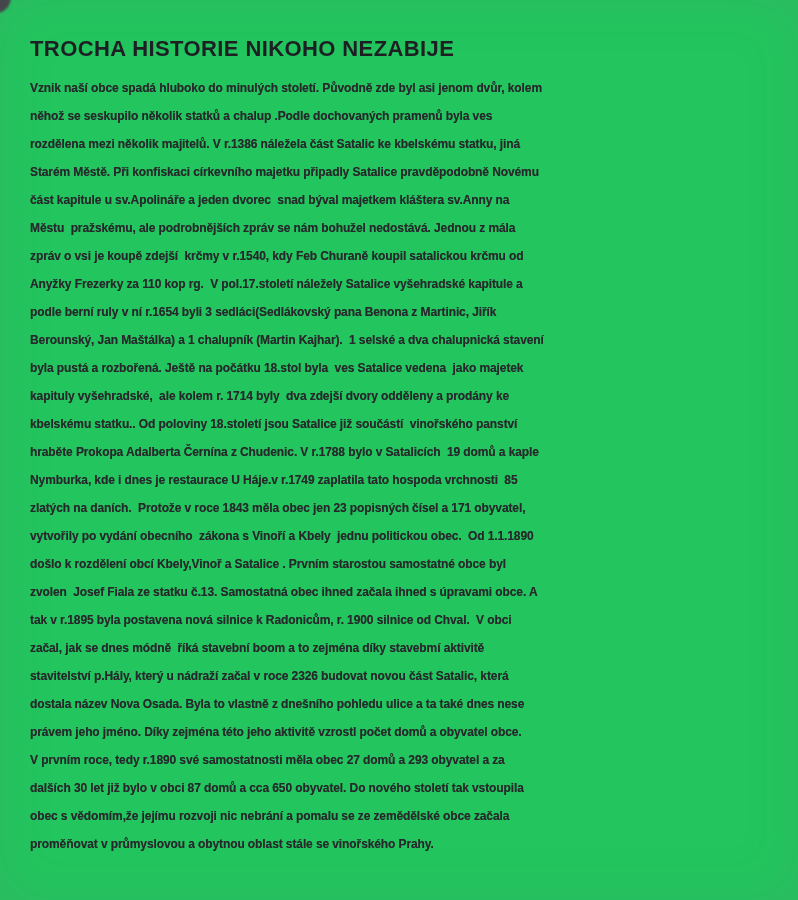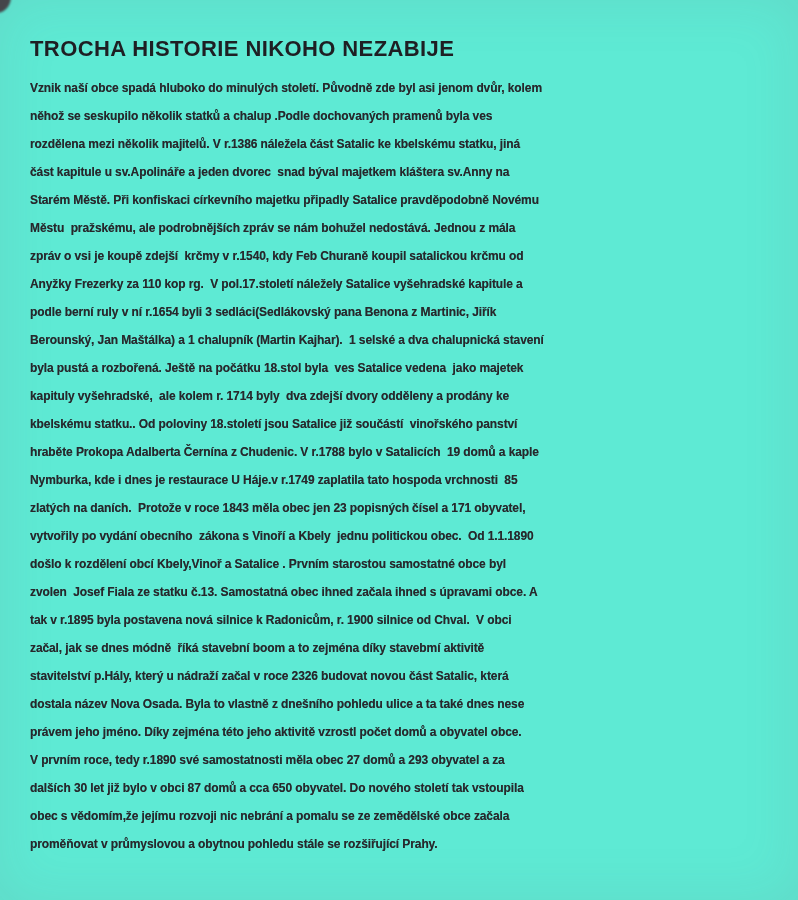--- a/index.html
+++ b/index.html
@@ -4,21 +4,21 @@
 <style>
   html, body {
     margin: 0;
     padding: 0;
     background: #e7e8ea;
   }
   .page {
     position: relative;
     width: 798px;
     height: 900px;
-    background: #5eead4;
+    background: #22c55e;
     overflow: hidden;
     font-family: "Liberation Sans", sans-serif;
     box-shadow: inset 0 0 55px rgba(115, 118, 128, 0.14);
   }
   
   .corner-mark {
     position: absolute;
     top: -6px;
     left: -6px;
     width: 17px;
@@ -59,22 +59,22 @@
 
 <div class="page">
   <div class="corner-mark"></div>
 
   <h1 class="doc-title">TROCHA HISTORIE NIKOHO NEZABIJE</h1>
 
   <div class="text-block">
     <div class="text-line">Vznik naší obce spadá hluboko do minulých století. Původně zde byl asi jenom dvůr, kolem</div>
     <div class="text-line">něhož se seskupilo několik statků a chalup .Podle dochovaných pramenů byla ves</div>
     <div class="text-line">rozdělena mezi několik majitelů. V r.1386 náležela část Satalic ke kbelskému statku, jiná</div>
+    <div class="text-line">Starém Městě. Při konfiskaci církevního majetku připadly Satalice pravděpodobně Novému</div>
     <div class="text-line">část kapitule u sv.Apolináře a jeden dvorec  snad býval majetkem kláštera sv.Anny na</div>
-    <div class="text-line">Starém Městě. Při konfiskaci církevního majetku připadly Satalice pravděpodobně Novému</div>
     <div class="text-line">Městu  pražskému, ale podrobnějších zpráv se nám bohužel nedostává. Jednou z mála</div>
     <div class="text-line">zpráv o vsi je koupě zdejší  krčmy v r.1540, kdy Feb Churaně koupil satalickou krčmu od</div>
     <div class="text-line">Anyžky Frezerky za 110 kop rg.  V pol.17.století náležely Satalice vyšehradské kapitule a</div>
     <div class="text-line">podle berní ruly v ní r.1654 byli 3 sedláci(Sedlákovský pana Benona z Martinic, Jiřík</div>
     <div class="text-line">Berounský, Jan Maštálka) a 1 chalupník (Martin Kajhar).  1 selské a dva chalupnická stavení</div>
     <div class="text-line">byla pustá a rozbořená. Ještě na počátku 18.stol byla  ves Satalice vedena  jako majetek</div>
     <div class="text-line">kapituly vyšehradské,  ale kolem r. 1714 byly  dva zdejší dvory odděleny a prodány ke</div>
     <div class="text-line">kbelskému statku.. Od poloviny 18.století jsou Satalice již součástí  vinořského panství</div>
     <div class="text-line">hraběte Prokopa Adalberta Černína z Chudenic. V r.1788 bylo v Satalicích  19 domů a kaple</div>
     <div class="text-line">Nymburka, kde i dnes je restaurace U Háje.v r.1749 zaplatila tato hospoda vrchnosti  85</div>
@@ -83,15 +83,15 @@
     <div class="text-line">došlo k rozdělení obcí Kbely,Vinoř a Satalice . Prvním starostou samostatné obce byl</div>
     <div class="text-line">zvolen  Josef Fiala ze statku č.13. Samostatná obec ihned začala ihned s úpravami obce. A</div>
     <div class="text-line">tak v r.1895 byla postavena nová silnice k Radonicům, r. 1900 silnice od Chval.  V obci</div>
     <div class="text-line">začal, jak se dnes módně  říká stavební boom a to zejména díky stavebmí aktivitě</div>
     <div class="text-line">stavitelství p.Hály, který u nádraží začal v roce 2326 budovat novou část Satalic, která</div>
     <div class="text-line">dostala název Nova Osada. Byla to vlastně z dnešního pohledu ulice a ta také dnes nese</div>
     <div class="text-line">právem jeho jméno. Díky zejména této jeho aktivitě vzrostl počet domů a obyvatel obce.</div>
     <div class="text-line">V prvním roce, tedy r.1890 své samostatnosti měla obec 27 domů a 293 obyvatel a za</div>
     <div class="text-line">dalších 30 let již bylo v obci 87 domů a cca 650 obyvatel. Do nového století tak vstoupila</div>
     <div class="text-line">obec s vědomím,že jejímu rozvoji nic nebrání a pomalu se ze zemědělské obce začala</div>
-    <div class="text-line">proměňovat v průmyslovou a obytnou pohledu stále se rozšiřující Prahy.</div>
+    <div class="text-line">proměňovat v průmyslovou a obytnou oblast stále se vinořského Prahy.</div>
   </div>
 </div>
 
 </body></html>

